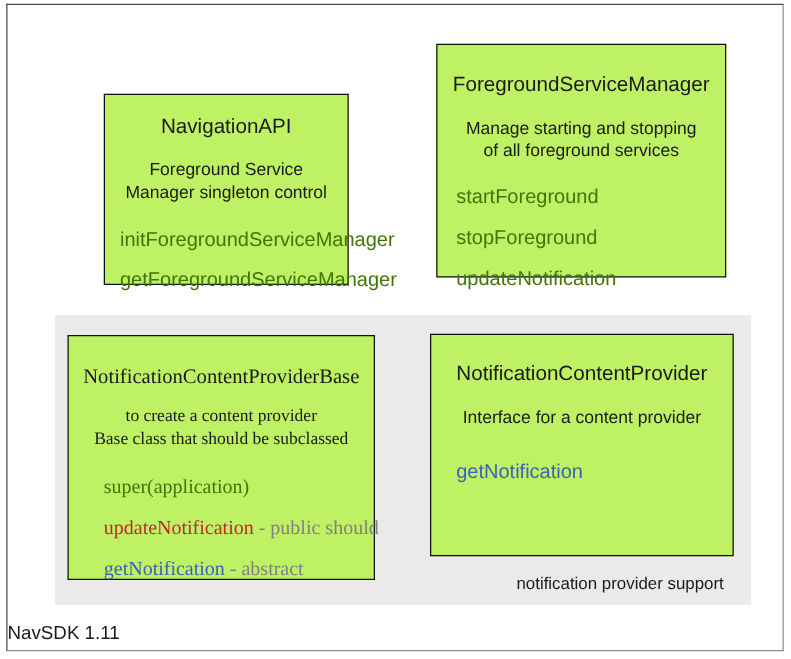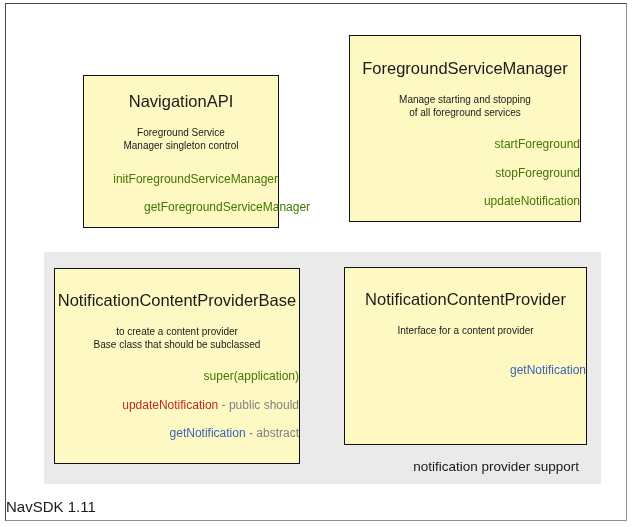--- a/index.html
+++ b/index.html
@@ -49,48 +49,47 @@
     right: 22px;
     bottom: 10px;
     font-size: 13.5px;
     color: #1a1a1a;
     white-space: nowrap;
   }
 
   
   .class-box {
     position: absolute;
-    background: #fef9c3;
+    background: #bef264;
     border: 1.5px solid #111111;
     box-sizing: border-box;
     text-align: center;
   }
 
   .class-title {
     font-size: 16.5px;
     color: #1a1a1a;
     line-height: 1.2;
     white-space: nowrap;
   }
 
   .class-desc {
-    font-size: 10px;
+    font-size: 14px;
     color: #1a1a1a;
     line-height: 1.33;
   }
 
   .member-list {
     text-align: left;
   }
 
   .member {
-    font-size: 12px;
+    font-size: 16px;
     line-height: 1.2;
     white-space: nowrap;
-    text-align: right;
   }
 
   .member-note {
     color: #808080;
   }
 
   
   #box-navigation-api {
     left: 77px;
     top: 71px;
@@ -111,20 +110,21 @@
   #box-foreground-service-manager .class-title { margin-top: 23px; }
   #box-foreground-service-manager .class-desc  { margin-top: 14px; }
   #box-foreground-service-manager .member-list { margin-top: 18px; padding-left: 15px; }
   #box-foreground-service-manager .member + .member { margin-top: 14px; }
 
   #box-notification-content-provider-base {
     left: 48px;
     top: 264px;
     width: 246px;
     height: 196px;
+    font-family: Liberation Serif, serif;
   }
   #box-notification-content-provider-base .class-title { margin-top: 22px; }
   #box-notification-content-provider-base .class-desc  { margin-top: 14px; }
   #box-notification-content-provider-base .member-list { margin-top: 18px; padding-left: 28px; }
   #box-notification-content-provider-base .member + .member { margin-top: 14px; }
 
   #box-notification-content-provider {
     left: 338px;
     top: 263px;
     width: 243px;
@@ -159,21 +159,21 @@
       <div class="class-title">NavigationAPI</div>
       <div class="class-desc">
         <div>Foreground Service</div>
         <div>Manager singleton control</div>
       </div>
       <div class="member-list">
         <div class="member">
           <span style="color: rgb(65, 117, 5);">initForegroundServiceManager</span><span class="member-note" style="color: rgb(128, 128, 128);"></span>
         </div>
         <div class="member">
-          <span style="color: rgb(65, 117, 5); margin-left: 48px;">getForegroundServiceManager</span><span class="member-note" style="color: rgb(128, 128, 128);"></span>
+          <span style="color: rgb(65, 117, 5);">getForegroundServiceManager</span><span class="member-note" style="color: rgb(128, 128, 128);"></span>
         </div>
       </div>
     </div>
 
     <div class="class-box" id="box-foreground-service-manager">
       <div class="class-title">ForegroundServiceManager</div>
       <div class="class-desc">
         <div>Manage starting and stopping</div>
         <div>of all foreground services</div>
       </div>

